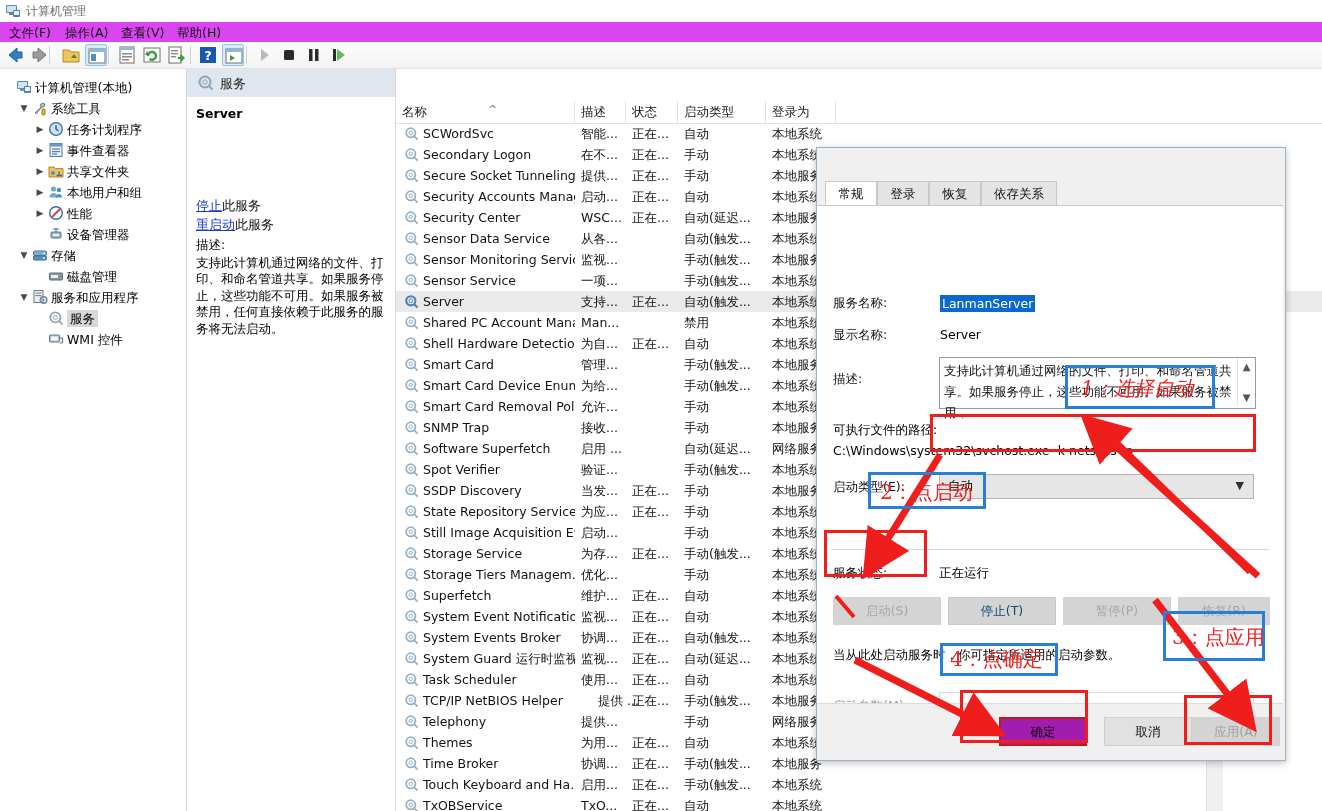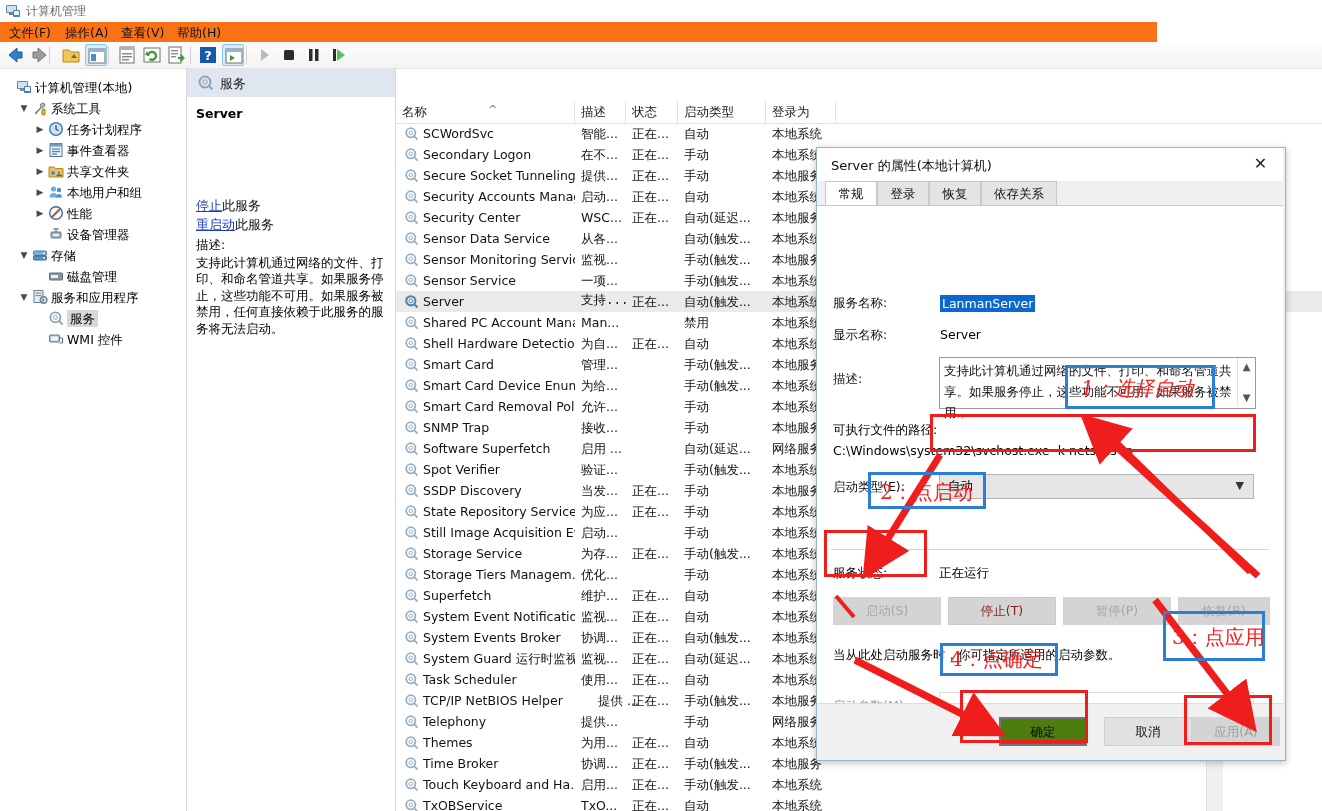--- a/index.html
+++ b/index.html
@@ -8,21 +8,21 @@
     background:#ffffff;
     font-family:"DejaVu Sans","Liberation Sans",sans-serif;
     font-size:12px;color:#000;
     -webkit-font-smoothing:antialiased;
   }
   
   #titlebar{position:absolute;left:0;top:0;width:1322px;height:22px;background:#ffffff;}
   #titlebar .tb-icon{position:absolute;left:5px;top:3px;width:16px;height:16px;}
   #titlebar .tb-text{position:absolute;left:26px;top:3px;font-size:12px;color:#6b6b6b;}
   
-  #menubar{position:absolute;left:0;top:22px;width:1157px;height:20px;background:#f97316;}
+  #menubar{position:absolute;left:0;top:22px;width:1322px;height:20px;background:#d946ef;}
   #menubar .mi{position:absolute;top:2px;font-size:12.5px;color:#111;padding:1px 3px;cursor:default;white-space:nowrap;}
   
   #toolbar{position:absolute;left:0;top:42px;width:1322px;height:26px;
            background:linear-gradient(#fdfdfd,#f3f3f3);border-bottom:1px solid #e3e3e3;}
   .tbtn{position:absolute;top:2px;width:22px;height:22px;}
   .tbsep{position:absolute;top:4px;width:1px;height:18px;background:#d2d2d2;}
   .tbtn.active{background:#d6ecfb;border:1px solid #8fc6e8;box-sizing:border-box;border-radius:2px;}
   
   #tree{position:absolute;left:0;top:69px;width:186px;height:742px;background:#ffffff;
         border-right:1px solid #d8d8d8;overflow:hidden;}
@@ -85,29 +85,29 @@
   #f-path-label{position:absolute;left:16px;top:216px;font-size:12.5px;}
   #f-path-val{position:absolute;left:16px;top:237px;font-size:12.5px;}
   #f-start-sel{position:absolute;left:122px;top:268px;width:315px;height:25px;background:#e6e6e6;
                border:1px solid #b4b4b4;box-sizing:border-box;}
   #f-start-sel .val{position:absolute;left:8px;top:3px;font-size:12.5px;}
   #f-start-sel .chev{position:absolute;right:9px;top:4px;font-size:11px;color:#333;}
   #f-hr{position:absolute;left:14px;top:343px;width:438px;height:1px;background:#d5d5d5;}
   #f-status-label{position:absolute;left:16px;top:359px;font-size:12.5px;}
   #f-status-val{position:absolute;left:122px;top:359px;font-size:12.5px;}
   .dbtn{position:absolute;height:28px;background:#d4d4d4;border:1px solid #c9c9c9;box-sizing:border-box;
-        font-size:12.5px;text-align:center;line-height:26px;color:#7f1d1d;}
+        font-size:12.5px;text-align:center;line-height:26px;color:#0c4a6e;}
   .dbtn.dis{color:#a6a6a6;background:#d4d4d4;border-color:#d4d4d4;}
   #f-note{position:absolute;left:16px;top:441px;font-size:12.5px;}
   #f-param-label{position:absolute;left:16px;top:492px;font-size:12.5px;color:#9a9a9a;}
   #f-param-input{position:absolute;left:122px;top:486px;width:315px;height:23px;background:#fff;border:1px solid #dcdcdc;box-sizing:border-box;}
   #dlg-foot{position:absolute;left:0;top:555px;width:466px;height:55px;background:#f0f0f0;border-top:1px solid #dcdcdc;}
   .fbtn{position:absolute;top:13px;width:88px;height:29px;background:#e1e1e1;border:1px solid #cfcfcf;
         box-sizing:border-box;font-size:12.5px;text-align:center;line-height:27px;color:#0a0a0a;}
-  .fbtn.primary{border:2px solid #737373;background:#4d7c0f;line-height:25px;}
+  .fbtn.primary{border:2px solid #b91c1c;background:#a21caf;line-height:25px;}
   .fbtn.dis{color:#9e9e9e;background:#d4d4d4;border-color:#d4d4d4;}
   
   #anno{position:absolute;left:0;top:0;width:1322px;height:811px;pointer-events:none;}
   .anbox{position:absolute;box-sizing:border-box;}
   .anbox.blue{border:3px solid #2a7fd4;}
   .anbox.red{border:3px solid #f01d1d;}
   .antext{position:absolute;color:#ef2323;font-size:20px;font-family:"DejaVu Serif","Liberation Serif",serif;
           white-space:nowrap;}
 </style>
 </head>
@@ -469,21 +469,21 @@
         <span class="cell" style="left: 288px; width: 82px;">手动(触发...</span>
         <span class="cell" style="left: 376px; width: 64px;">本地系统</span>
       </div>
       <div class="lrow sel" style="top: 168px;">
         <span class="svcicon"><svg width="15" height="15" viewBox="0 0 15 15">
             <circle cx="6.8" cy="6.8" r="4.6" fill="none" stroke="#4e84b5" stroke-width="2.1"></circle>
             <circle cx="6.8" cy="6.8" r="1.8" fill="#ffffff" stroke="#4e84b5"></circle>
             <path d="M9.9 9.9 L13.6 13.6" stroke="#4e84b5" stroke-width="2.1"></path>
           </svg></span>
         <span class="c-name">Server</span>
-        <span class="cell" style="left: 185px; width: 45px; font-family: Liberation Mono, monospace;">支持...</span>
+        <span class="cell" style="left: 185px; width: 45px;">支持...</span>
         <span class="cell" style="left: 236px; width: 46px;">正在...</span>
         <span class="cell" style="left: 288px; width: 82px;">自动(触发...</span>
         <span class="cell" style="left: 376px; width: 64px;">本地系统</span>
       </div>
       <div class="lrow" style="top: 189px;">
         <span class="svcicon"><svg width="15" height="15" viewBox="0 0 15 15">
             <circle cx="6.8" cy="6.8" r="4.6" fill="none" stroke="#9ab0c2" stroke-width="1.8"></circle>
             <circle cx="6.8" cy="6.8" r="1.8" fill="#ffffff" stroke="#9ab0c2"></circle>
             <path d="M9.9 9.9 L13.6 13.6" stroke="#9ab0c2" stroke-width="1.8"></path>
           </svg></span>
@@ -768,24 +768,20 @@
         <span class="cell" style="left: 236px; width: 46px;">正在...</span>
         <span class="cell" style="left: 288px; width: 82px;">自动</span>
         <span class="cell" style="left: 376px; width: 64px;">本地系统</span>
       </div>
     </div>
   <div id="lv-scroll"></div>
   <div id="lv-thumb"></div>
 </div>
 
 <div id="dlg">
-  <div id="dlg-title">
-    <span class="t">Server 的属性(本地计算机)</span>
-    <span id="dlg-close">✕</span>
-  </div>
   <div id="dlg-tabs">
       <div class="dtab on" style="left: 8px; width: 52px;">常规</div>
       <div class="dtab" style="left: 60px; width: 52px;">登录</div>
       <div class="dtab" style="left: 112px; width: 52px;">恢复</div>
       <div class="dtab" style="left: 164px; width: 76px;">依存关系</div>
     </div>
   <div id="dlg-body">
     <span class="flabel" style="left:16px;top:89px">服务名称:</span>
     <span id="f-svcname-val">LanmanServer</span>
 

